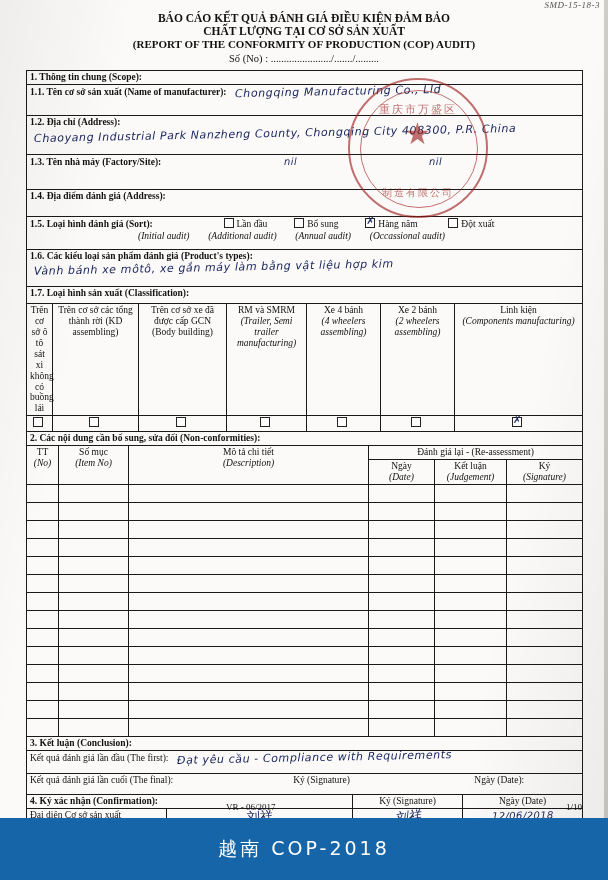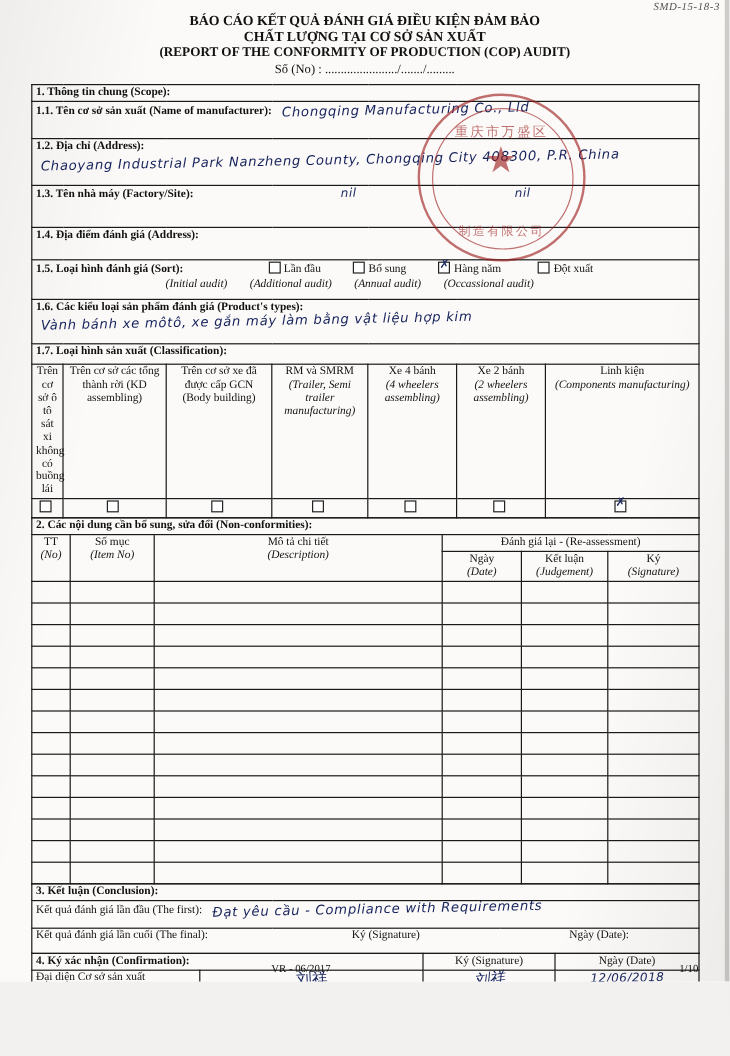--- a/index.html
+++ b/index.html
@@ -487,14 +487,17 @@
 
     </div>
 
     <div class="stamp">
       <div class="stamptxt">重庆市万盛区</div>
       <div class="star">★</div>
       <div class="stamptxt2">制造有限公司</div>
     </div>
   </div>
 
+  <div class="banner">
+    <span>越南 COP-2018</span>
+  </div>
 
 </div>
 
 </body></html>

